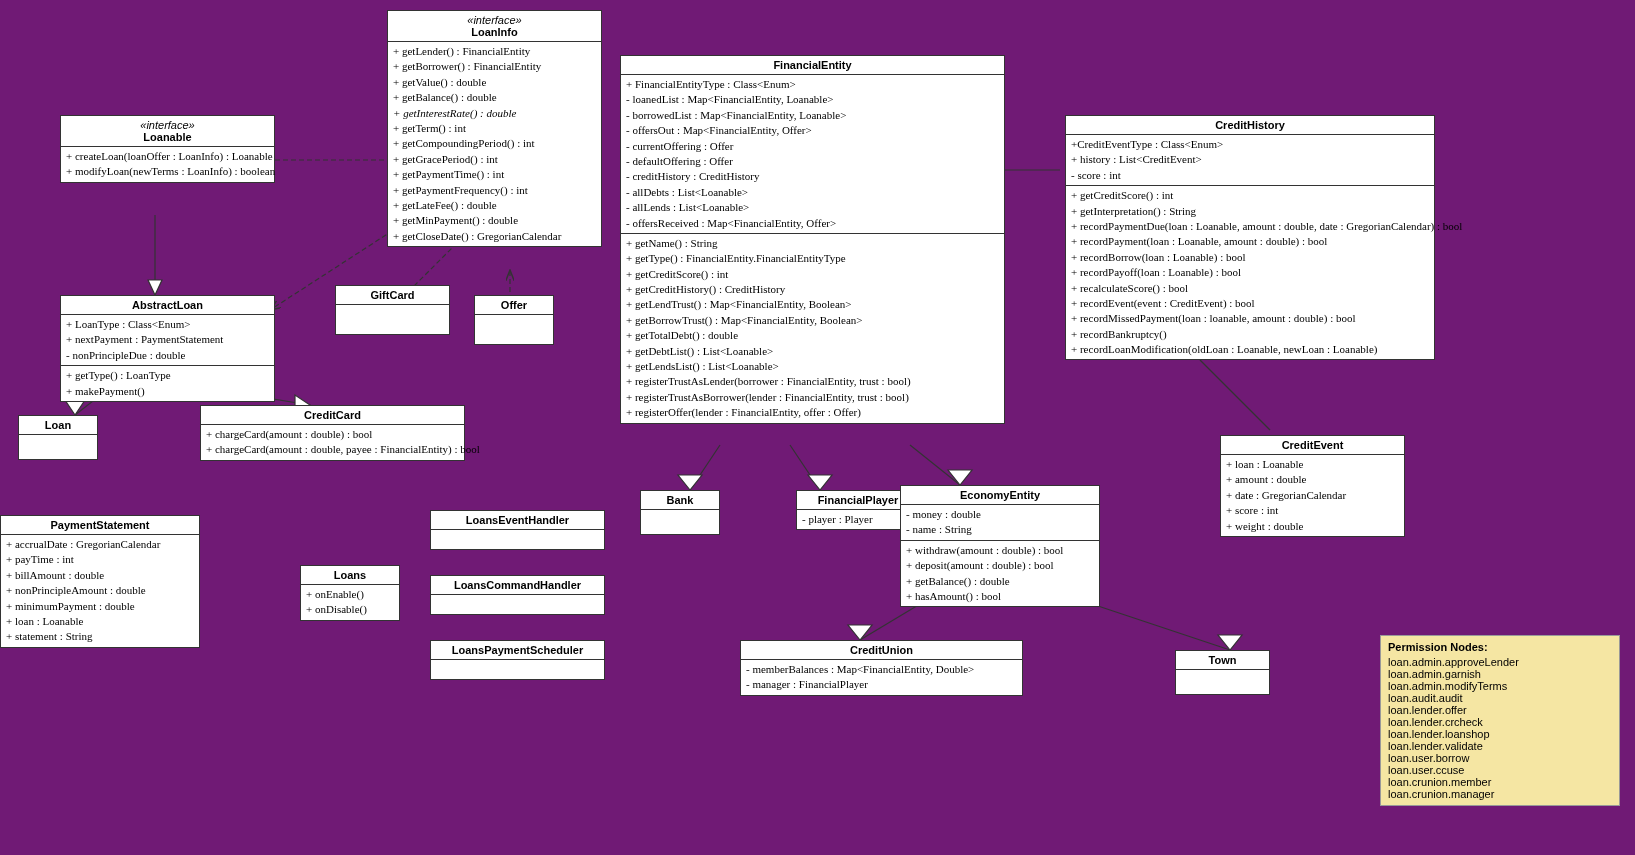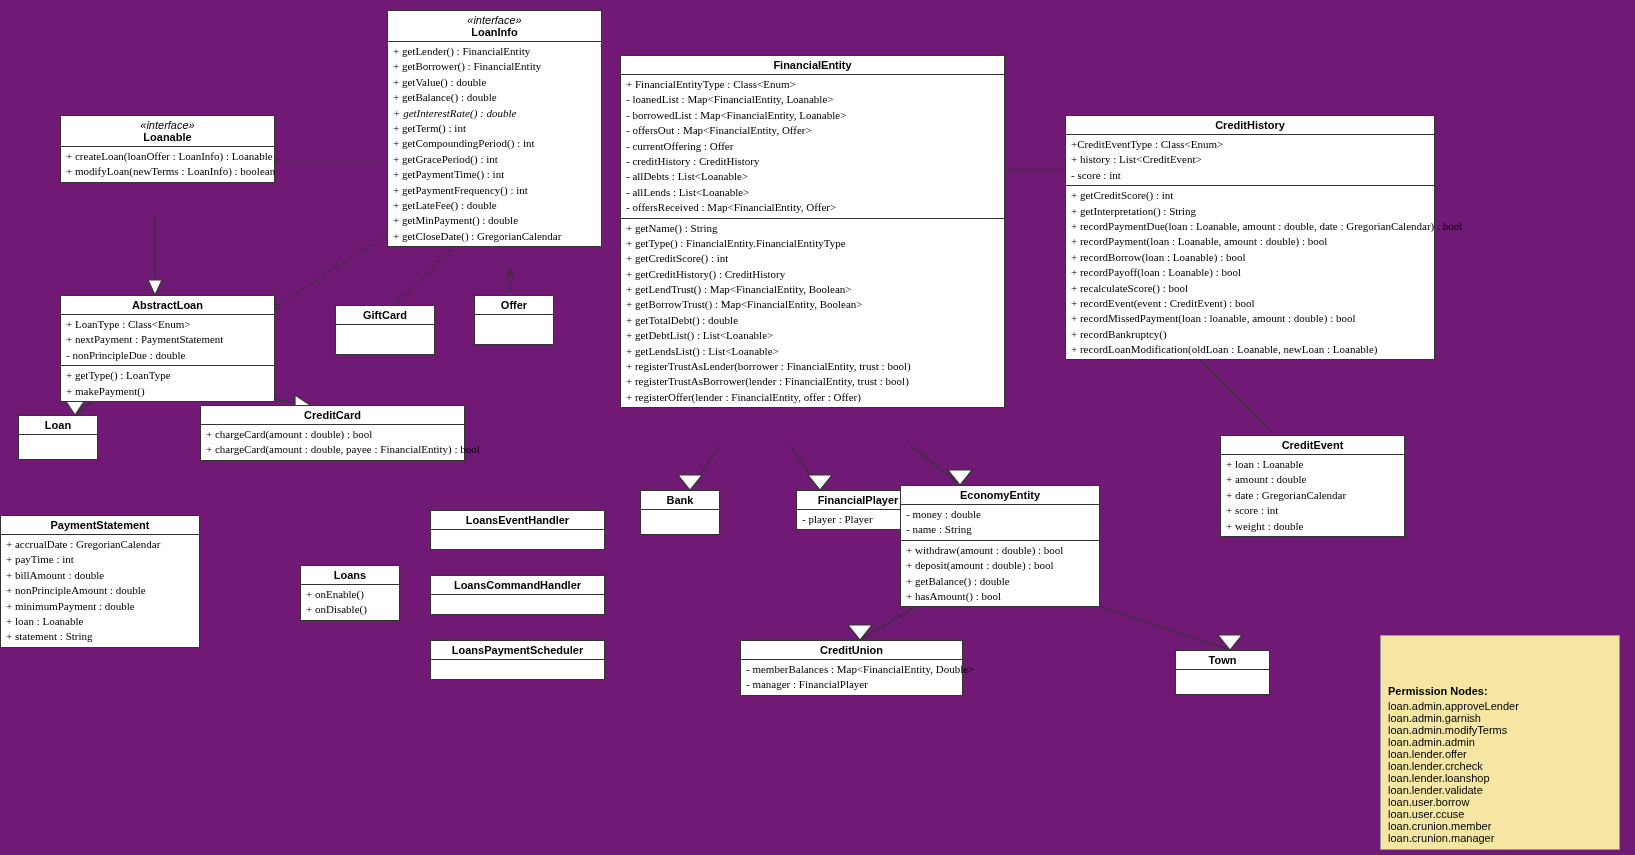--- a/index.html
+++ b/index.html
@@ -47,21 +47,20 @@
     }
     .note-box {
       position: absolute;
       background: #f5e6a3;
       border: 1px solid #999;
       padding: 5px 7px;
     }
     .note-box .note-title {
       font-weight: bold;
       margin-bottom: 3px;
-      margin-top: 44px;
     }
     svg.arrows {
       position: absolute;
       top: 0;
       left: 0;
       width: 1635px;
       height: 855px;
       pointer-events: none;
     }
   </style>
@@ -157,21 +156,21 @@
       <div>+ LoanType : Class&lt;Enum&gt;</div>
       <div>+ nextPayment : PaymentStatement</div>
       <div>- nonPrincipleDue : double</div>
     </div>
     <div class="section">
       <div>+ getType() : LoanType</div>
       <div>+ makePayment()</div>
     </div>
   </div>
 
-  <div class="uml-box" style="left:335px; top:305px; width:100px; min-height:50px;">
+  <div class="uml-box" style="left:335px; top:285px; width:115px; min-height:50px;">
     <div class="header">
       <div>GiftCard</div>
     </div>
     <div class="section" style="min-height:20px;"></div>
   </div>
 
   <div class="uml-box" style="left:474px; top:295px; width:80px; min-height:50px;">
     <div class="header">
       <div>Offer</div>
     </div>
@@ -213,20 +212,21 @@
   <div class="uml-box" style="left:620px; top:55px; width:385px;">
     <div class="header">
       <div>FinancialEntity</div>
     </div>
     <div class="section">
       <div>+ FinancialEntityType : Class&lt;Enum&gt;</div>
       <div>- loanedList : Map&lt;FinancialEntity, Loanable&gt;</div>
       <div>- borrowedList : Map&lt;FinancialEntity, Loanable&gt;</div>
       <div>- offersOut : Map&lt;FinancialEntity, Offer&gt;</div>
       <div>- currentOffering : Offer</div>
+      <div>- defaultOffering : Offer</div>
       <div>- creditHistory : CreditHistory</div>
       <div>- allDebts : List&lt;Loanable&gt;</div>
       <div>- allLends : List&lt;Loanable&gt;</div>
       <div>- offersReceived : Map&lt;FinancialEntity, Offer&gt;</div>
     </div>
     <div class="section">
       <div>+ getName() : String</div>
       <div>+ getType() : FinancialEntity.FinancialEntityType</div>
       <div>+ getCreditScore() : int</div>
       <div>+ getCreditHistory() : CreditHistory</div>
@@ -303,21 +303,21 @@
       <div>- name : String</div>
     </div>
     <div class="section">
       <div>+ withdraw(amount : double) : bool</div>
       <div>+ deposit(amount : double) : bool</div>
       <div>+ getBalance() : double</div>
       <div>+ hasAmount() : bool</div>
     </div>
   </div>
 
-  <div class="uml-box" style="left:740px; top:640px; width:223px;">
+  <div class="uml-box" style="left:740px; top:640px; width:283px;">
     <div class="header">
       <div>CreditUnion</div>
     </div>
     <div class="section">
       <div>- memberBalances : Map&lt;FinancialEntity, Double&gt;</div>
       <div>- manager : FinancialPlayer</div>
     </div>
   </div>
 
   <div class="uml-box" style="left:1175px; top:650px; width:95px; min-height:45px;">
@@ -356,21 +356,21 @@
       <div>+ onEnable()</div>
       <div>+ onDisable()</div>
     </div>
   </div>
 
   <div class="note-box" style="left:1380px; top:635px; width:240px;">
     <div class="note-title">Permission Nodes:</div>
     <div>loan.admin.approveLender</div>
     <div>loan.admin.garnish</div>
     <div>loan.admin.modifyTerms</div>
-    <div>loan.admin.admin</div>
+    <div>loan.audit.audit</div>
     <div>loan.lender.offer</div>
     <div>loan.lender.crcheck</div>
     <div>loan.lender.loanshop</div>
     <div>loan.lender.validate</div>
     <div>loan.user.borrow</div>
     <div>loan.user.ccuse</div>
     <div>loan.crunion.member</div>
     <div>loan.crunion.manager</div>
   </div>
 

